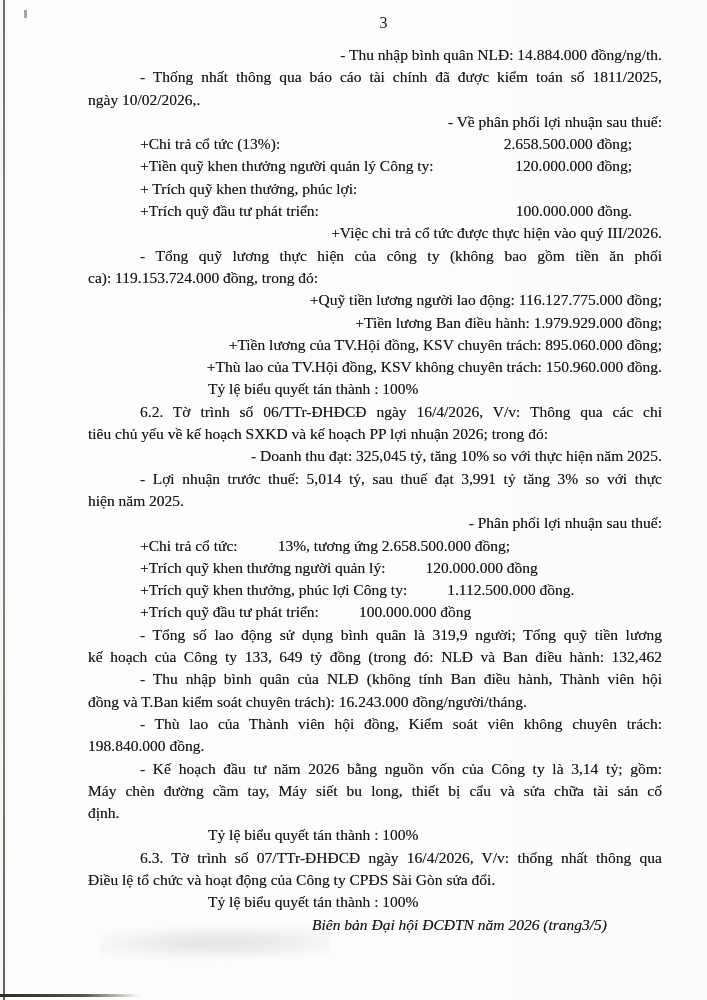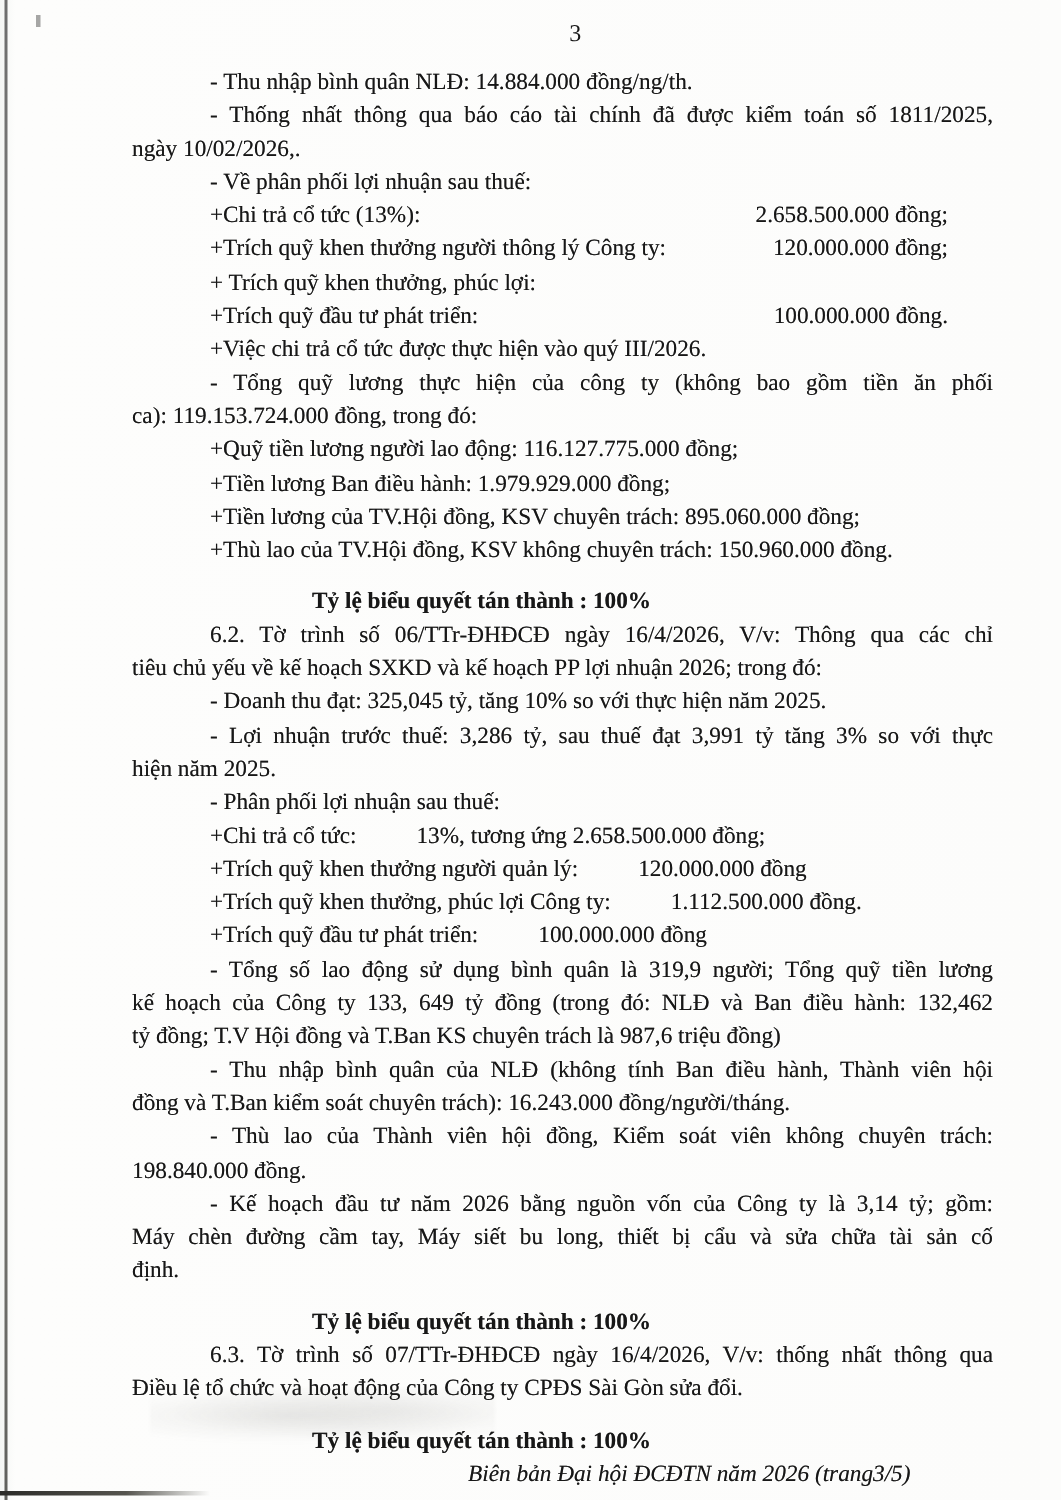--- a/index.html
+++ b/index.html
@@ -45,27 +45,27 @@
     left: 30px;
   }
   .content {
     padding: 10px 45px 0 88px;
     font-size: 15.5px;
     line-height: 22.3px;
     text-shadow: 0 0 .4px rgba(10,10,10,.55);
   }
   .ln { min-height: 22.3px; white-space: nowrap; }
   .ln.jf { white-space: normal; text-align: justify; text-align-last: justify; }
-  .ind { padding-left: 52px; }
+  .ind { padding-left: 52px; text-align: right; }
   .row { display: flex; white-space: nowrap; }
   .row .lbl { padding-left: 52px; }
   .row .amt { margin-left: auto; text-align: right; }
   .list1 .amt { padding-right: 30px; }
   .list2 .amt { padding-right: 50px; margin-left: 40px; }
-  .vote { font-weight: bold; padding-left: 120px; white-space: nowrap; margin-top: 12px; }
+  .vote { font-weight: normal; padding-left: 120px; white-space: nowrap; }
   .footer-line { font-style: italic; text-align: right; padding-right: 55px; white-space: nowrap; }
 </style>
 </head>
 <body>
 
 <div class="page">
   <div class="edge-line"></div>
   <div class="bottom-streak"></div>
   <div class="smudge"></div>
   <div class="corner-mark"></div>
@@ -77,21 +77,21 @@
     <div class="ln ind">- Thu nhập bình quân NLĐ: 14.884.000 đồng/ng/th.</div>
     <div class="ln ind jf">- Thống nhất thông qua báo cáo tài chính đã được kiểm toán số 1811/2025,</div>
     <div class="ln">ngày 10/02/2026,.</div>
     <div class="ln ind">- Về phân phối lợi nhuận sau thuế:</div>
 
     <div class="row list1">
       <span class="lbl">+Chi trả cổ tức (13%):</span>
       <span class="amt">2.658.500.000 đồng;</span>
     </div>
     <div class="row list1">
-      <span class="lbl">+Trích quỹ khen thưởng người thông lý Công ty:</span>
+      <span class="lbl">+Tiền quỹ khen thưởng người quản lý Công ty:</span>
       <span class="amt">120.000.000 đồng;</span>
     </div>
     <div class="row list1">
       <span class="lbl">+ Trích quỹ khen thưởng, phúc lợi:</span>
     </div>
     <div class="row list1">
       <span class="lbl">+Trích quỹ đầu tư phát triển:</span>
       <span class="amt">100.000.000 đồng.</span>
     </div>
 
@@ -101,21 +101,21 @@
     <div class="ln ind">+Quỹ tiền lương người lao động: 116.127.775.000 đồng;</div>
     <div class="ln ind">+Tiền lương Ban điều hành: 1.979.929.000 đồng;</div>
     <div class="ln ind">+Tiền lương của TV.Hội đồng, KSV chuyên trách: 895.060.000 đồng;</div>
     <div class="ln ind">+Thù lao của TV.Hội đồng, KSV không chuyên trách: 150.960.000 đồng.</div>
 
     <div class="ln vote">Tỷ lệ biểu quyết tán thành : 100%</div>
 
     <div class="ln ind jf">6.2. Tờ trình số 06/TTr-ĐHĐCĐ ngày 16/4/2026, V/v: Thông qua các chỉ</div>
     <div class="ln">tiêu chủ yếu về kế hoạch SXKD và kế hoạch PP lợi nhuận 2026; trong đó:</div>
     <div class="ln ind">- Doanh thu đạt: 325,045 tỷ, tăng 10% so với thực hiện năm 2025.</div>
-    <div class="ln ind jf">- Lợi nhuận trước thuế: 3,286 tỷ, sau thuế đạt 3,991 tỷ tăng 3% so với thực</div>
+    <div class="ln ind jf">- Lợi nhuận trước thuế: 5,014 tỷ, sau thuế đạt 3,991 tỷ tăng 3% so với thực</div>
     <div class="ln">hiện năm 2025.</div>
     <div class="ln ind">- Phân phối lợi nhuận sau thuế:</div>
 
     <div class="row list2">
       <span class="lbl">+Chi trả cổ tức:</span>
       <span class="amt">13%, tương ứng 2.658.500.000 đồng;</span>
     </div>
     <div class="row list2">
       <span class="lbl">+Trích quỹ khen thưởng người quản lý:</span>
       <span class="amt">120.000.000 đồng</span>
@@ -124,21 +124,20 @@
       <span class="lbl">+Trích quỹ khen thưởng, phúc lợi Công ty:</span>
       <span class="amt">1.112.500.000 đồng.</span>
     </div>
     <div class="row list2">
       <span class="lbl">+Trích quỹ đầu tư phát triển:</span>
       <span class="amt">100.000.000 đồng</span>
     </div>
 
     <div class="ln ind jf">- Tổng số lao động sử dụng bình quân là 319,9 người; Tổng quỹ tiền lương</div>
     <div class="ln jf">kế hoạch của Công ty 133, 649 tỷ đồng (trong đó: NLĐ và Ban điều hành: 132,462</div>
-    <div class="ln">tỷ đồng; T.V Hội đồng và T.Ban KS chuyên trách là 987,6 triệu đồng)</div>
     <div class="ln ind jf">- Thu nhập bình quân của NLĐ (không tính Ban điều hành, Thành viên hội</div>
     <div class="ln">đồng và T.Ban kiểm soát chuyên trách): 16.243.000 đồng/người/tháng.</div>
     <div class="ln ind jf">- Thù lao của Thành viên hội đồng, Kiểm soát viên không chuyên trách:</div>
     <div class="ln">198.840.000 đồng.</div>
     <div class="ln ind jf">- Kế hoạch đầu tư năm 2026 bằng nguồn vốn của Công ty là 3,14 tỷ; gồm:</div>
     <div class="ln jf">Máy chèn đường cầm tay, Máy siết bu long, thiết bị cẩu và sửa chữa tài sản cố</div>
     <div class="ln">định.</div>
 
     <div class="ln vote">Tỷ lệ biểu quyết tán thành : 100%</div>
 

